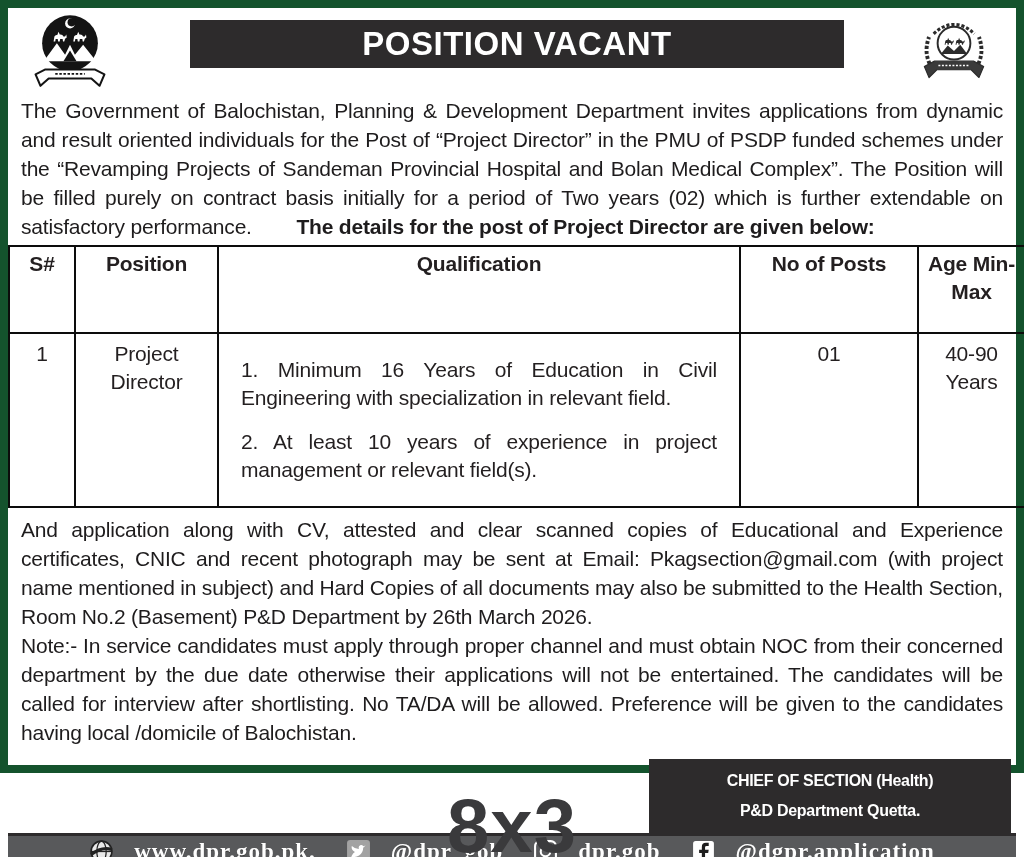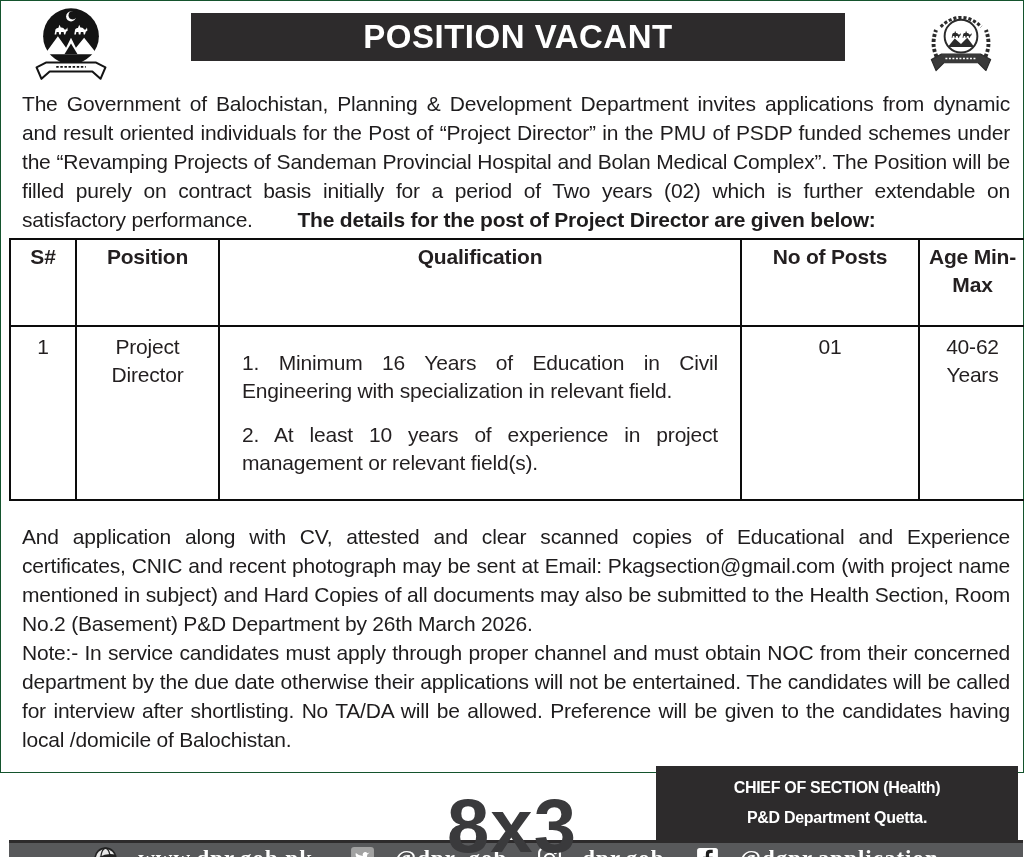--- a/index.html
+++ b/index.html
@@ -3,22 +3,22 @@
 <meta charset="utf-8">
 <style>
   * { box-sizing: border-box; }
   html, body { margin: 0; padding: 0; background: #fff; }
   .page {
     width: 1024px; height: 857px; position: relative;
     font-family: "Liberation Sans", sans-serif; color: #231f20; overflow: hidden;
   }
   .ad {
     position: absolute; left: 0; top: 0; width: 1024px; height: 773px;
-    border: 1px solid #14532d; background: #fff;
-    display: flex; flex-direction: column; padding-left: 8px;
+    border: 8px solid #14532d; background: #fff;
+    display: flex; flex-direction: column;
   }
   
   .ad-header { position: relative; height: 88px; flex: 0 0 auto; }
   .logo-left  { position: absolute; left: 8px;  top: 4px; width: 108px; height: 82px; }
   .logo-right { position: absolute; right: 10px; top: 4px; width: 104px; height: 78px; }
   .title-bar {
     position: absolute; left: 182px; top: 12px; width: 654px; height: 48px;
     background: #2d2b2c; color: #fff; text-align: center; line-height: 48px;
     font-size: 33px; font-weight: bold; letter-spacing: 0.5px;
   }
@@ -40,21 +40,21 @@
   table.post-table th { font-weight: bold; text-align: center; padding: 3px 4px 26px 4px; }
   table.post-table td { padding: 6px 6px; }
   td.c-center { text-align: center; }
   td.c-qual { text-align: justify; padding: 6px 12px; }
   td.c-qual p { margin: 16px; text-align: justify; }
   col.w-sno  { width: 66px; }
   col.w-pos  { width: 143px; }
   col.w-qual { width: 522px; }
   col.w-num  { width: 178px; }
   col.w-age  { width: 107px; }
-  .details { margin-top: 21px; }
+  .details { margin-top: 7px; }
   
   .sign-row { position: relative; flex: 1 1 auto; min-height: 86px; }
   .prq {
     position: absolute; left: 14px; bottom: 2px;
     font-size: 27px; font-weight: bold; letter-spacing: -0.5px; color: #111;
   }
   .sign-box {
     position: absolute; right: 5px; top: 12px; width: 362px;
     background: #2d2b2c; color: #fff; text-align: center;
     padding: 7px 4px; font-weight: bold; font-size: 16px; line-height: 30px;
@@ -139,21 +139,21 @@
       </thead>
       <tbody>
         <tr>
           <td class="c-center">1</td>
           <td class="c-center">Project Director</td>
           <td class="c-qual">
             <p>1. Minimum 16 Years of Education in Civil Engineering with specialization in relevant field.</p>
             <p>2. At least 10 years of experience in project management or relevant field(s).</p>
           </td>
           <td class="c-center">01</td>
-          <td class="c-center">40-62 Years</td>
+          <td class="c-center">40-90 Years</td>
         </tr>
       </tbody>
     </table>
 
     <div class="para details">
       <p>And application along with CV, attested and clear scanned copies of Educational and Experience certificates, CNIC and recent photograph may be sent at Email: Pkagsection@gmail.com (with project name mentioned in subject) and Hard Copies of all documents may also be submitted to the Health Section, Room No.2 (Basement) P&amp;D Department by 26th March 2026.</p>
       <p>Note:- In service candidates must apply through proper channel and must obtain NOC from their concerned department by the due date otherwise their applications will not be entertained. The candidates will be called for interview after shortlisting. No TA/DA will be allowed. Preference will be given to the candidates having local /domicile of Balochistan.</p>
     </div>
 
     <div class="sign-row">

